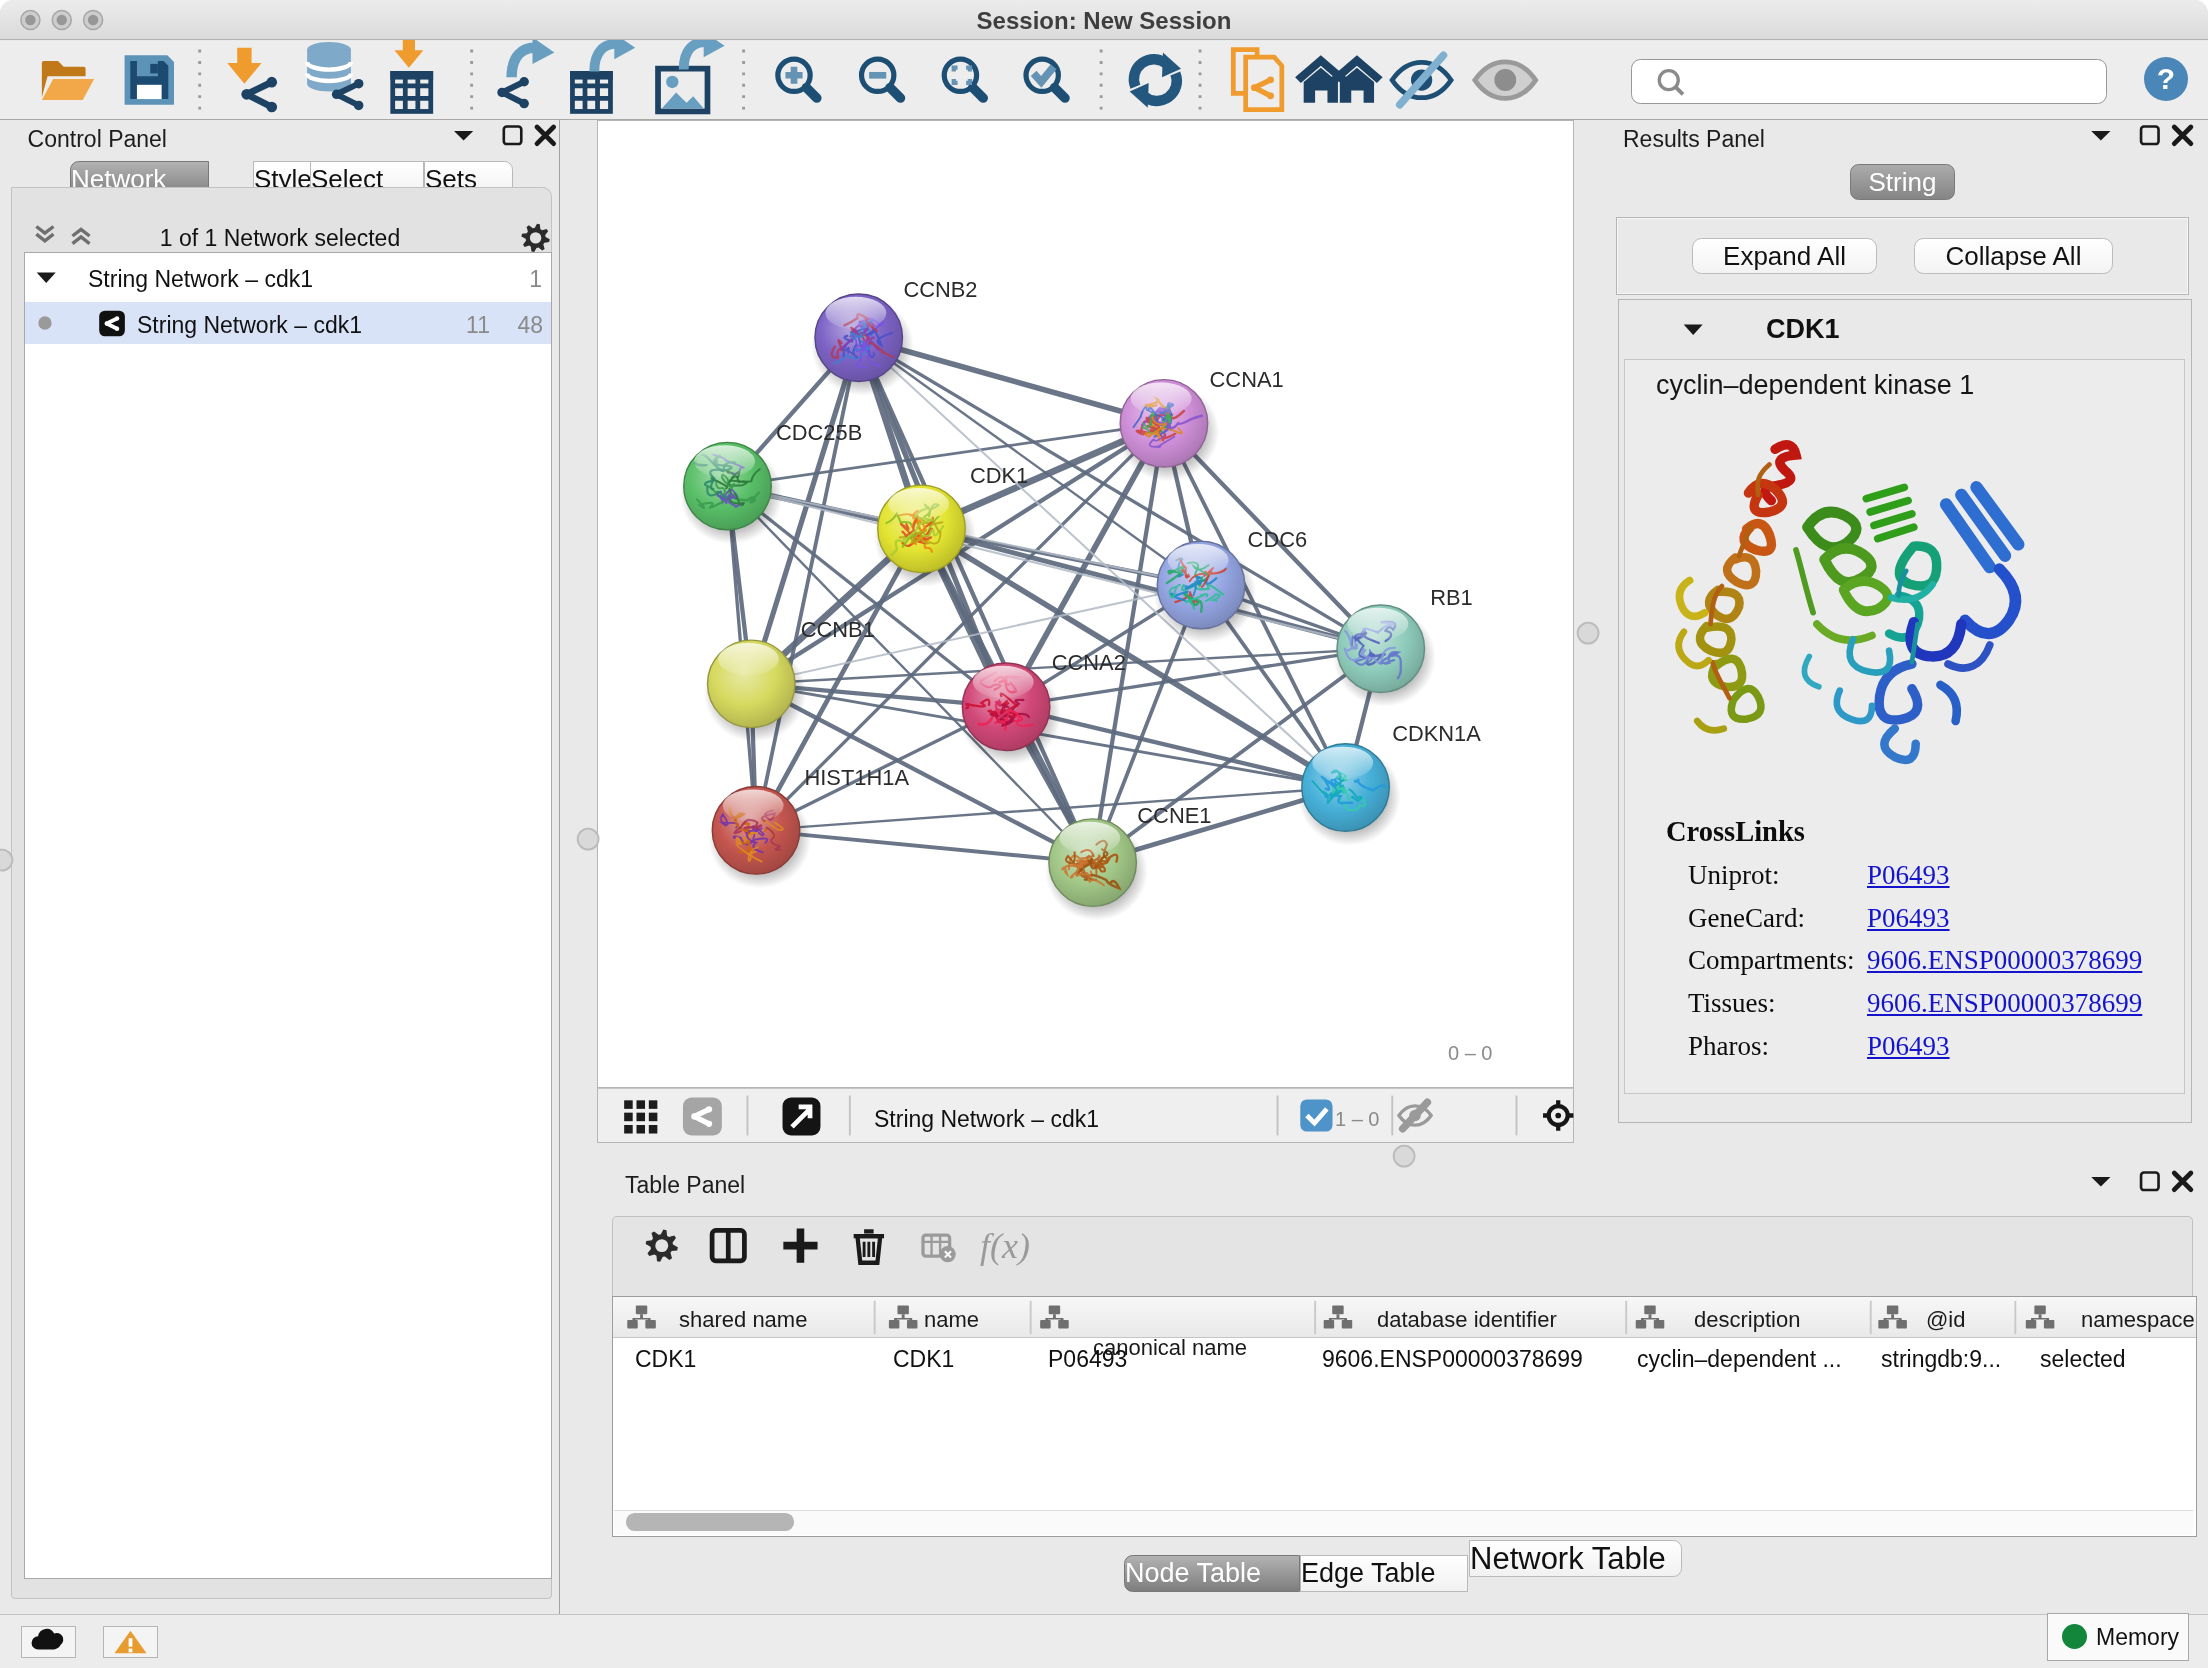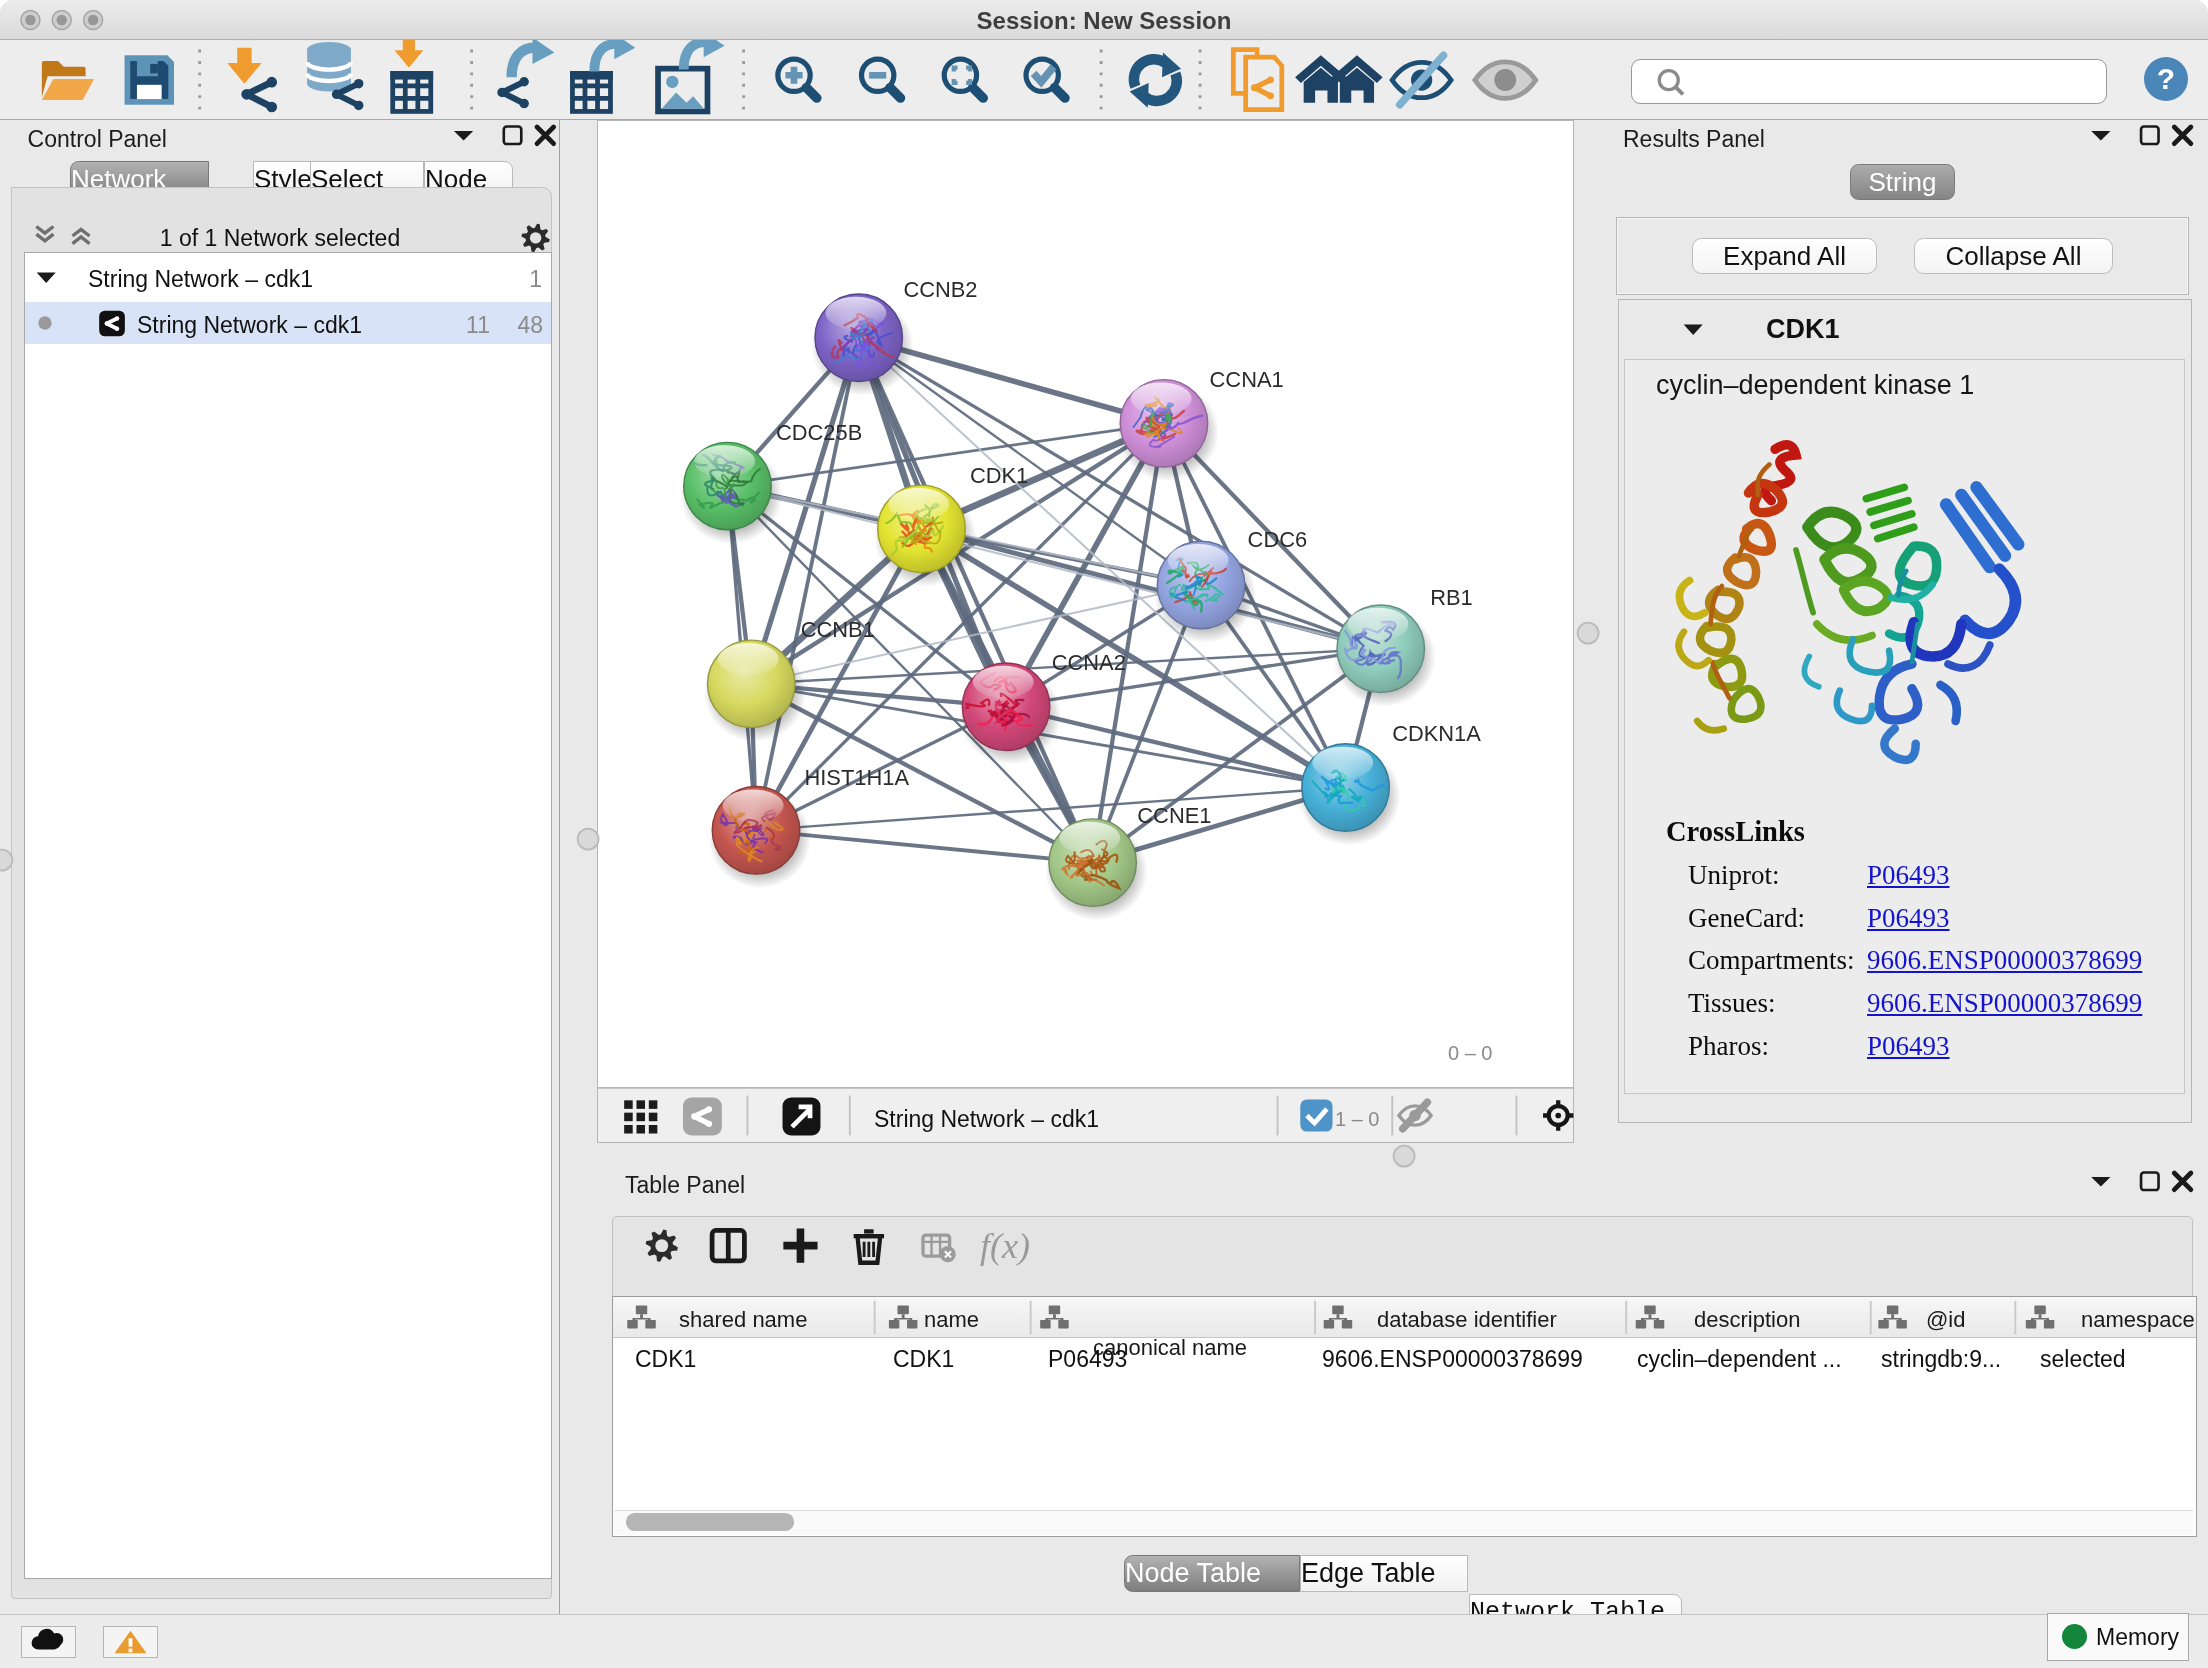--- a/index.html
+++ b/index.html
@@ -172,21 +172,21 @@
       <g transform="translate(0,14)">
         <path d="M57.879999999999995 -4.6000000000000005 h20.240000000000002 l-10.120000000000001 10.120000000000001 Z" fill="#1a1a1a"></path>
         <rect x="110.32" y="-9.200000000000001" width="18.400000000000002" height="18.400000000000002" rx="3" fill="none" stroke="#1a1a1a" stroke-width="2.7600000000000002"></rect>
         <path d="M145.28 -8.74 l17.48 17.48 M162.76 -8.74 l-17.48 17.48" stroke="#1a1a1a" stroke-width="5.0600000000000005" stroke-linecap="round"></path>
       </g>
     </svg>
 
 <div class="tab tabsel" style="left:70px;top:161px;width:139px;border-radius:8.6px 0 0 0;">Network</div>
 <div class="tab" style="left:209px;top:161px;width:101px;border-radius:0;margin-left:44px;">Style</div>
 <div class="tab" style="left:310px;top:161px;width:114px;border-radius:0;">Select</div>
-<div class="tab" style="left:424px;top:161px;width:89px;border-radius:0 8.6px 0 0;">Node</div>
+<div class="tab" style="left:424px;top:161px;width:89px;border-radius:0 8.6px 0 0;">Sets</div>
 
 <div class="abs" style="left:11.4px;top:187px;width:541px;height:1412px;background:#e2e2e2;border:1px solid #c2c2c2;border-radius:0 9.5px 3.8px 3.8px;"></div>
 <svg width="114" height="38" viewBox="0 0 120 40" style="left:24px;top:217px;">
       <g transform="translate(22,19)">
         <path d="M-9 -9 L0 -2 L9 -9 M-9 -1 L0 6 L9 -1" stroke="#6f6f6f" stroke-width="3.6" fill="none"></path>
       </g>
       <g transform="translate(60,19)">
         <path d="M-9 9 L0 2 L9 9 M-9 1 L0 -6 L9 1" stroke="#6f6f6f" stroke-width="3.6" fill="none"></path>
       </g>
     </svg>
@@ -833,21 +833,21 @@
 <div class="abs t24" style="left:1322px;top:1346px;">9606.ENSP00000378699</div>
 <div class="abs t24" style="left:1637px;top:1346px;">cyclin–dependent ...</div>
 <div class="abs t24" style="left:1881px;top:1346px;">stringdb:9...</div>
 <div class="abs t24" style="left:2040px;top:1346px;">selected</div>
 
 <div class="abs" style="left:614px;top:1510px;width:1579px;height:25px;background:#fafafa;border-top:1px solid #dcdcdc;"></div>
 <div class="abs" style="left:626px;top:1513px;width:168px;height:18px;background:#b5b5b5;border-radius:8.6px;"></div>
 
 <div class="tab tabsel" style="left:1124px;top:1555px;width:176px;border-radius:8.6px 0 0 8.6px;font-size:27px;">Node Table</div>
 <div class="tab" style="left:1300px;top:1555px;width:168px;border-radius:0;font-size:27px;">Edge Table</div>
-<div class="tab" style="left:1469px;top:1594px;width:213px;border-radius:0 8.6px 8.6px 0;font-size:25px;font-family:Liberation Mono, monospace;">Network Table</div>
+<div class="tab" style="left:1469px;top:1540px;width:213px;border-radius:0 8.6px 8.6px 0;font-size:31px;">Network Table</div>
 
 <div class="abs" style="left:0;top:1614px;width:2208px;height:54px;background:#ececec;border-top:1px solid #c2c2c2;"></div>
 <div class="abs" style="left:21px;top:1626px;width:55px;height:32px;background:#f4f4f4;border:1px solid #b5b5b5;"></div>
 <svg width="55" height="32" viewBox="0 0 58 34" style="left:21px;top:1626px;">
       <path d="M18 25 a7 7 0 0 1 0 -14 a9 9 0 0 1 17 -3 a7 7 0 0 1 7 12 q-2 4 -7 5 Z" fill="#111"></path>
     </svg>
 <div class="abs" style="left:103px;top:1626px;width:55px;height:32px;background:#f4f4f4;border:1px solid #b5b5b5;"></div>
 <svg width="55" height="32" viewBox="0 0 58 34" style="left:103px;top:1626px;">
       <path d="M29 5 L46 29 H12 Z" fill="#e89b2e"></path>
       <rect x="27" y="13" width="4" height="9" fill="#fff"></rect>

